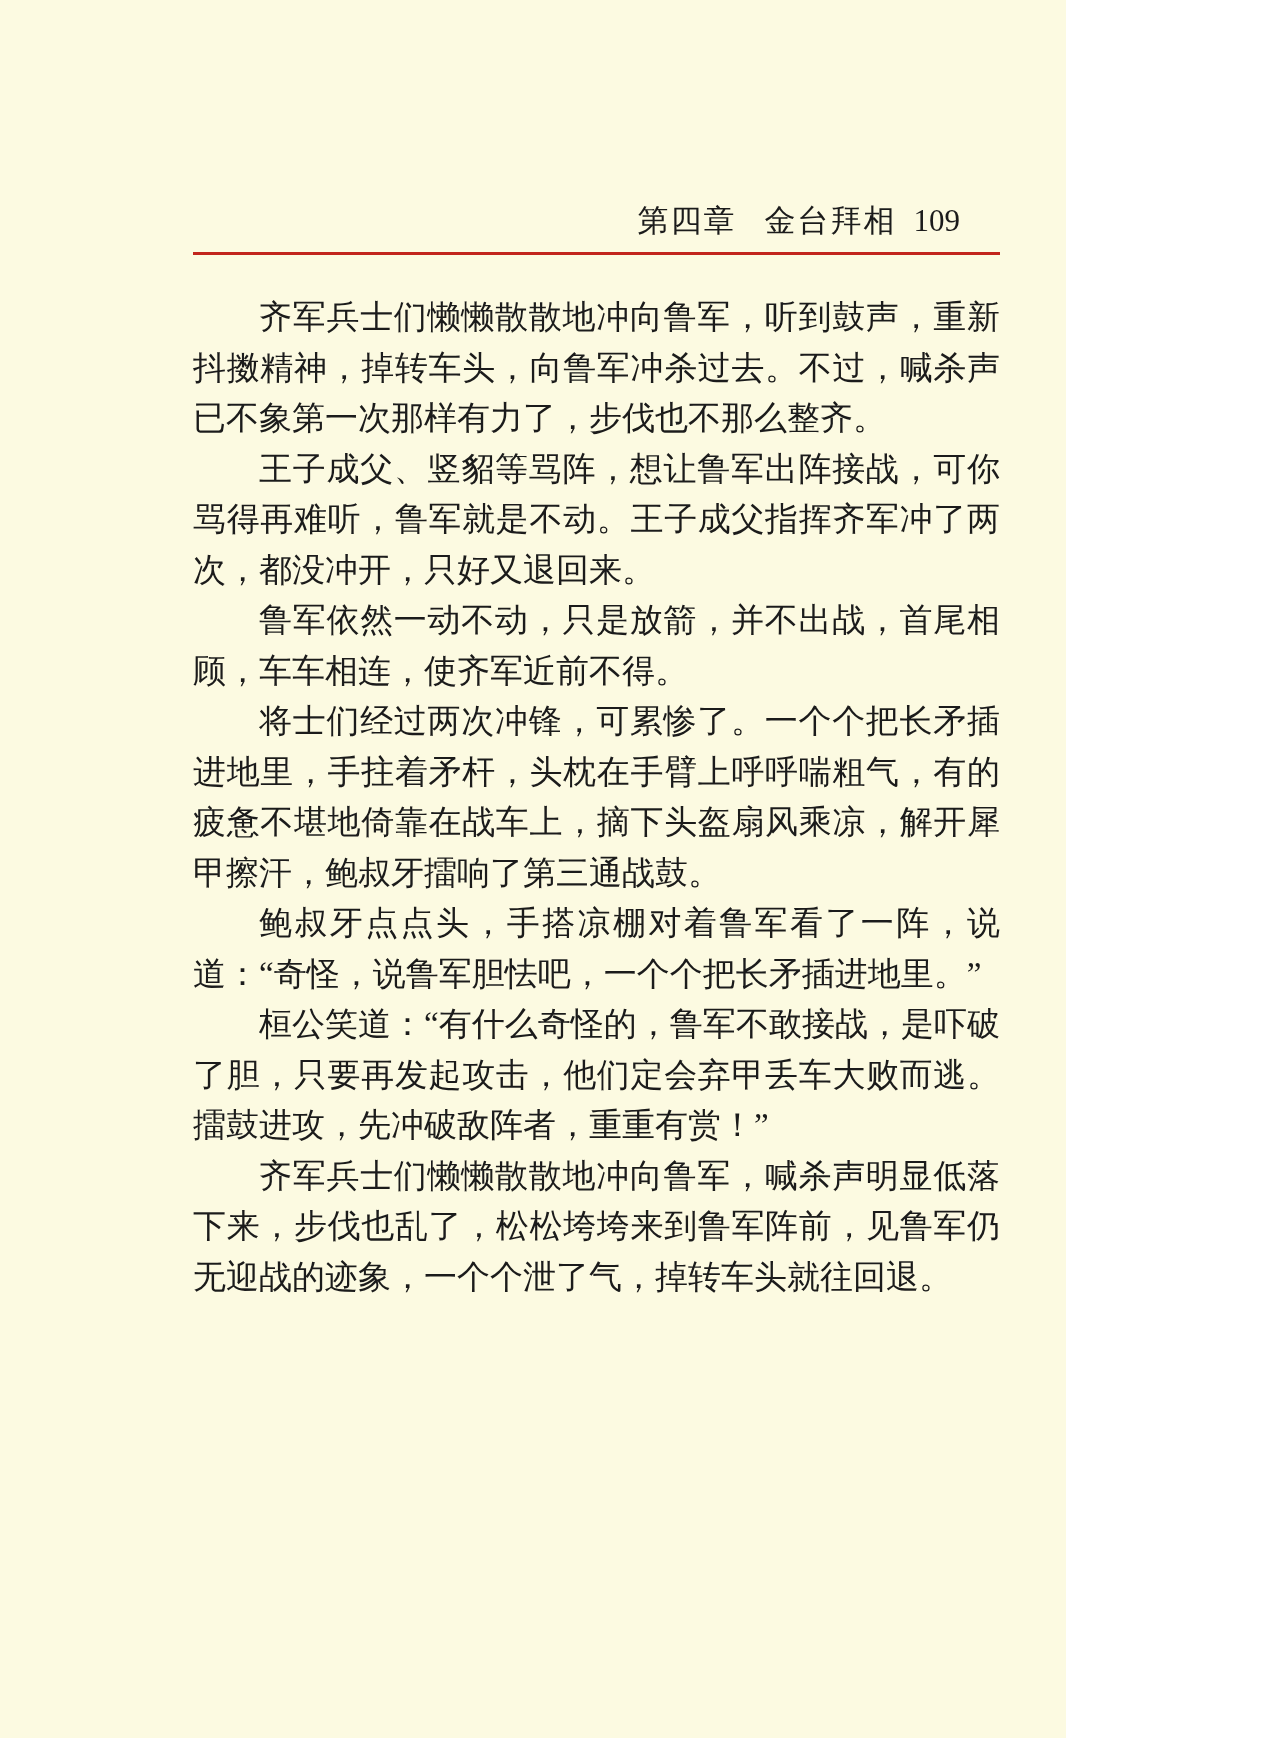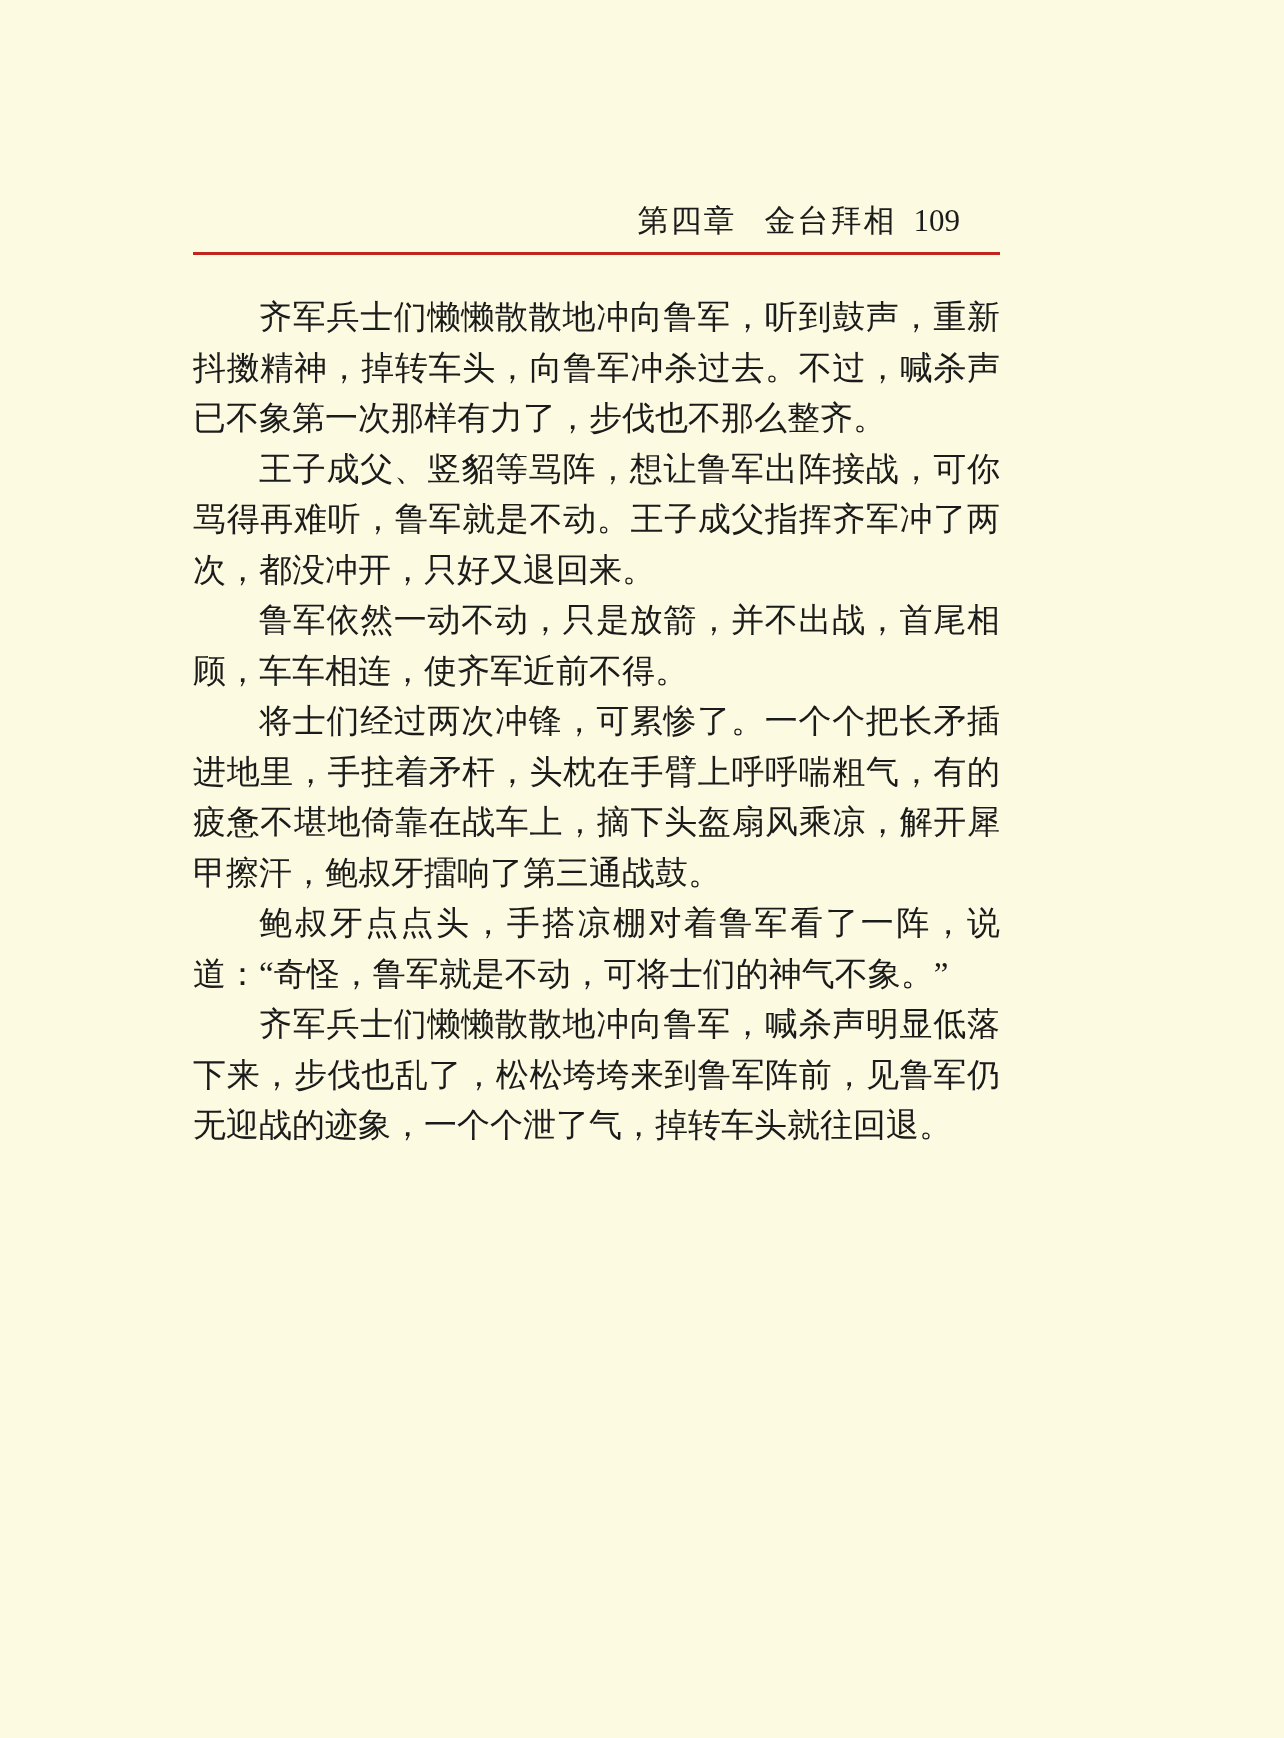--- a/index.html
+++ b/index.html
@@ -1,18 +1,18 @@
 <!DOCTYPE html>
 <html><head>
 <meta charset="utf-8">
 <style>
   html, body { margin: 0; padding: 0; }
   .page {
     position: relative;
-    width: 1284px;
+    width: 1066px;
     height: 1738px;
     background: #FCFAE1;
     color: #1b1b1b;
     font-family: "Liberation Serif", "DejaVu Serif", serif;
     overflow: hidden;
   }
   .content {
     position: absolute;
     left: 193px;
     top: 186px;
@@ -58,18 +58,19 @@
       <span class="pagenum">109</span>
     </div>
 
     <div class="rule" style="background: rgb(194, 37, 28);"></div>
 
     <div class="body-text">
         <p>齐军兵士们懒懒散散地冲向鲁军，听到鼓声，重新抖擞精神，掉转车头，向鲁军冲杀过去。不过，喊杀声已不象第一次那样有力了，步伐也不那么整齐。</p>
         <p>王子成父、竖貂等骂阵，想让鲁军出阵接战，可你骂得再难听，鲁军就是不动。王子成父指挥齐军冲了两次，都没冲开，只好又退回来。</p>
         <p>鲁军依然一动不动，只是放箭，并不出战，首尾相顾，车车相连，使齐军近前不得。</p>
         <p>将士们经过两次冲锋，可累惨了。一个个把长矛插进地里，手拄着矛杆，头枕在手臂上呼呼喘粗气，有的疲惫不堪地倚靠在战车上，摘下头盔扇风乘凉，解开犀甲擦汗，鲍叔牙擂响了第三通战鼓。</p>
-        <p>鲍叔牙点点头，手搭凉棚对着鲁军看了一阵，说道：“奇怪，鲁军就是不动，可将士们的神气不象。”</p>
+        <p>鲍叔牙点点头，手搭凉棚对着鲁军看了一阵，说道：“奇怪，说鲁军胆怯吧，一个个把长矛插进地里。”</p>
+        <p>桓公笑道：“有什么奇怪的，鲁军不敢接战，是吓破了胆，只要再发起攻击，他们定会弃甲丢车大败而逃。擂鼓进攻，先冲破敌阵者，重重有赏！”</p>
         <p>齐军兵士们懒懒散散地冲向鲁军，喊杀声明显低落下来，步伐也乱了，松松垮垮来到鲁军阵前，见鲁军仍无迎战的迹象，一个个泄了气，掉转车头就往回退。</p>
       </div>
 
   </div>
 </div>
 
 </body></html>

